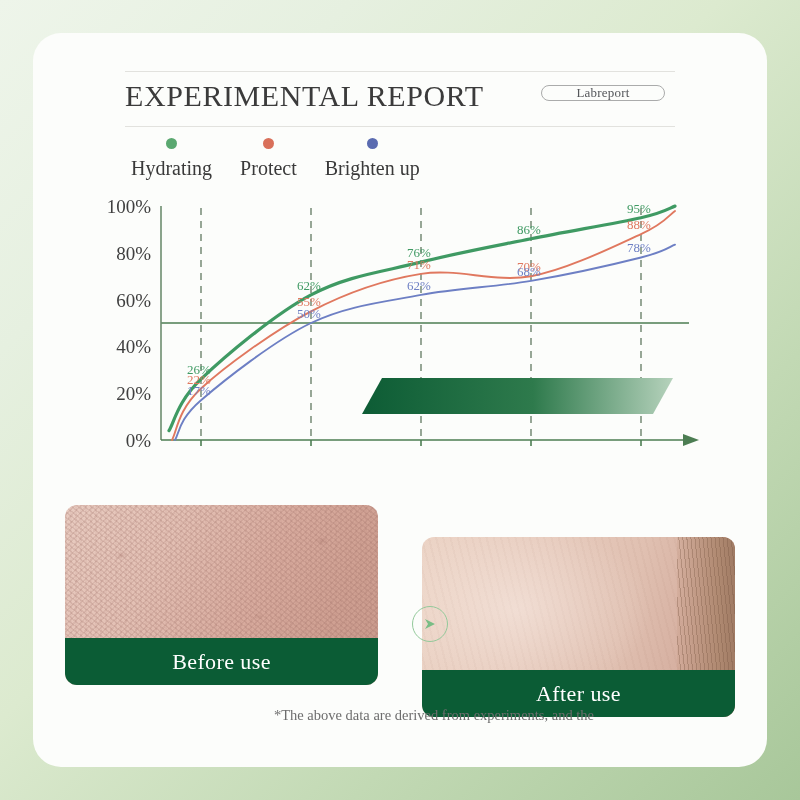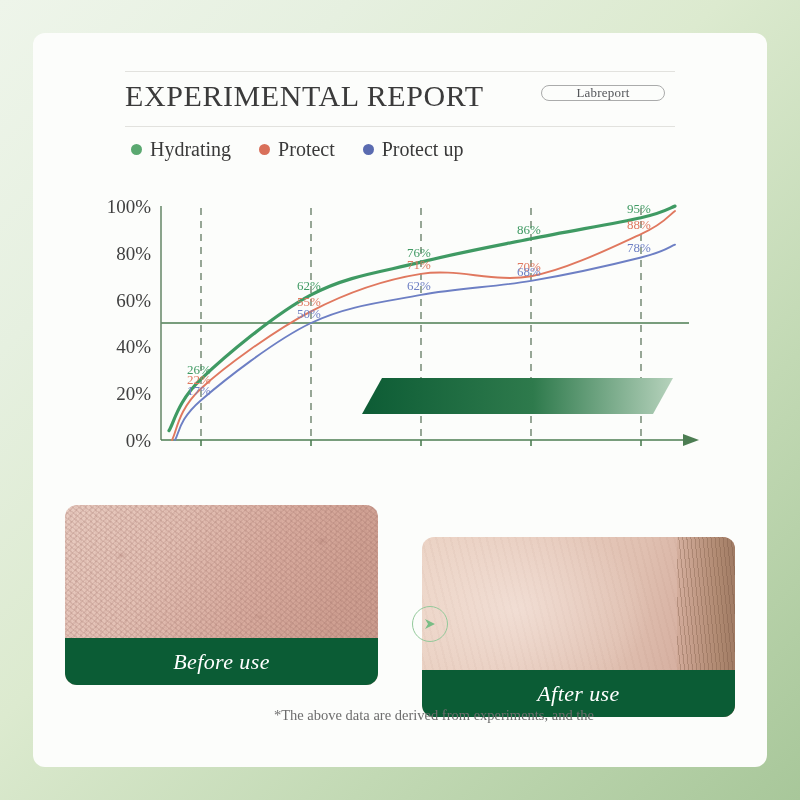--- a/index.html
+++ b/index.html
@@ -17,21 +17,21 @@
   }
 
   
   #card {
     position: absolute;
     left: 33px;
     top: 33px;
     width: 734px;
     height: 734px;
     background: #fcfdfb;
-    border-radius: 12px;
+    border-radius: 28px;
   }
 
   
   #header-rule-top {
     position: absolute;
     left: 92px;
     top: 38px;
     width: 550px;
     height: 1px;
     background: #e2e2de;
@@ -75,20 +75,21 @@
     left: 98px;
     top: 105px;
     display: flex;
     align-items: center;
     gap: 28px;
   }
   .legend-item {
     display: flex;
     align-items: center;
     gap: 8px;
+    flex-direction: column;
   }
   .legend-dot {
     width: 11px;
     height: 11px;
     border-radius: 50%;
     flex: none;
   }
   .legend-label {
     font-size: 20px;
     color: #3a3a3a;
@@ -181,21 +182,20 @@
     right: 0;
     bottom: 0;
     height: 47px;
     background: #0b5c35;
     display: flex;
     align-items: center;
     justify-content: center;
     font-size: 22px;
     color: #ffffff;
     letter-spacing: 0.4px;
-    font-style: italic;
   }
 
   #arrow-badge {
     position: absolute;
     left: 379px;
     top: 573px;
     width: 36px;
     height: 36px;
     border-radius: 50%;
     border: 1.5px solid #93c99a;
@@ -236,21 +236,21 @@
     <div class="legend-item">
       <span class="legend-dot" style="background:#5aa870"></span>
       <span class="legend-label">Hydrating</span>
     </div>
     <div class="legend-item">
       <span class="legend-dot" style="background:#d9705a"></span>
       <span class="legend-label">Protect</span>
     </div>
     <div class="legend-item">
       <span class="legend-dot" style="background:#5a6bb0"></span>
-      <span class="legend-label">Protect up</span>
+      <span class="legend-label">Brighten up</span>
     </div>
   </div>
 
   <div id="chart-area">
     <svg id="chart-svg" width="734" height="300" viewBox="0 0 734 300">
 
       <g id="y-tick-labels">
           <text x="118" y="259" text-anchor="end" class="axis-tick-label">0%</text>
           <text x="118" y="212.2" text-anchor="end" class="axis-tick-label">20%</text>
           <text x="118" y="165.39999999999998" text-anchor="end" class="axis-tick-label">40%</text>

